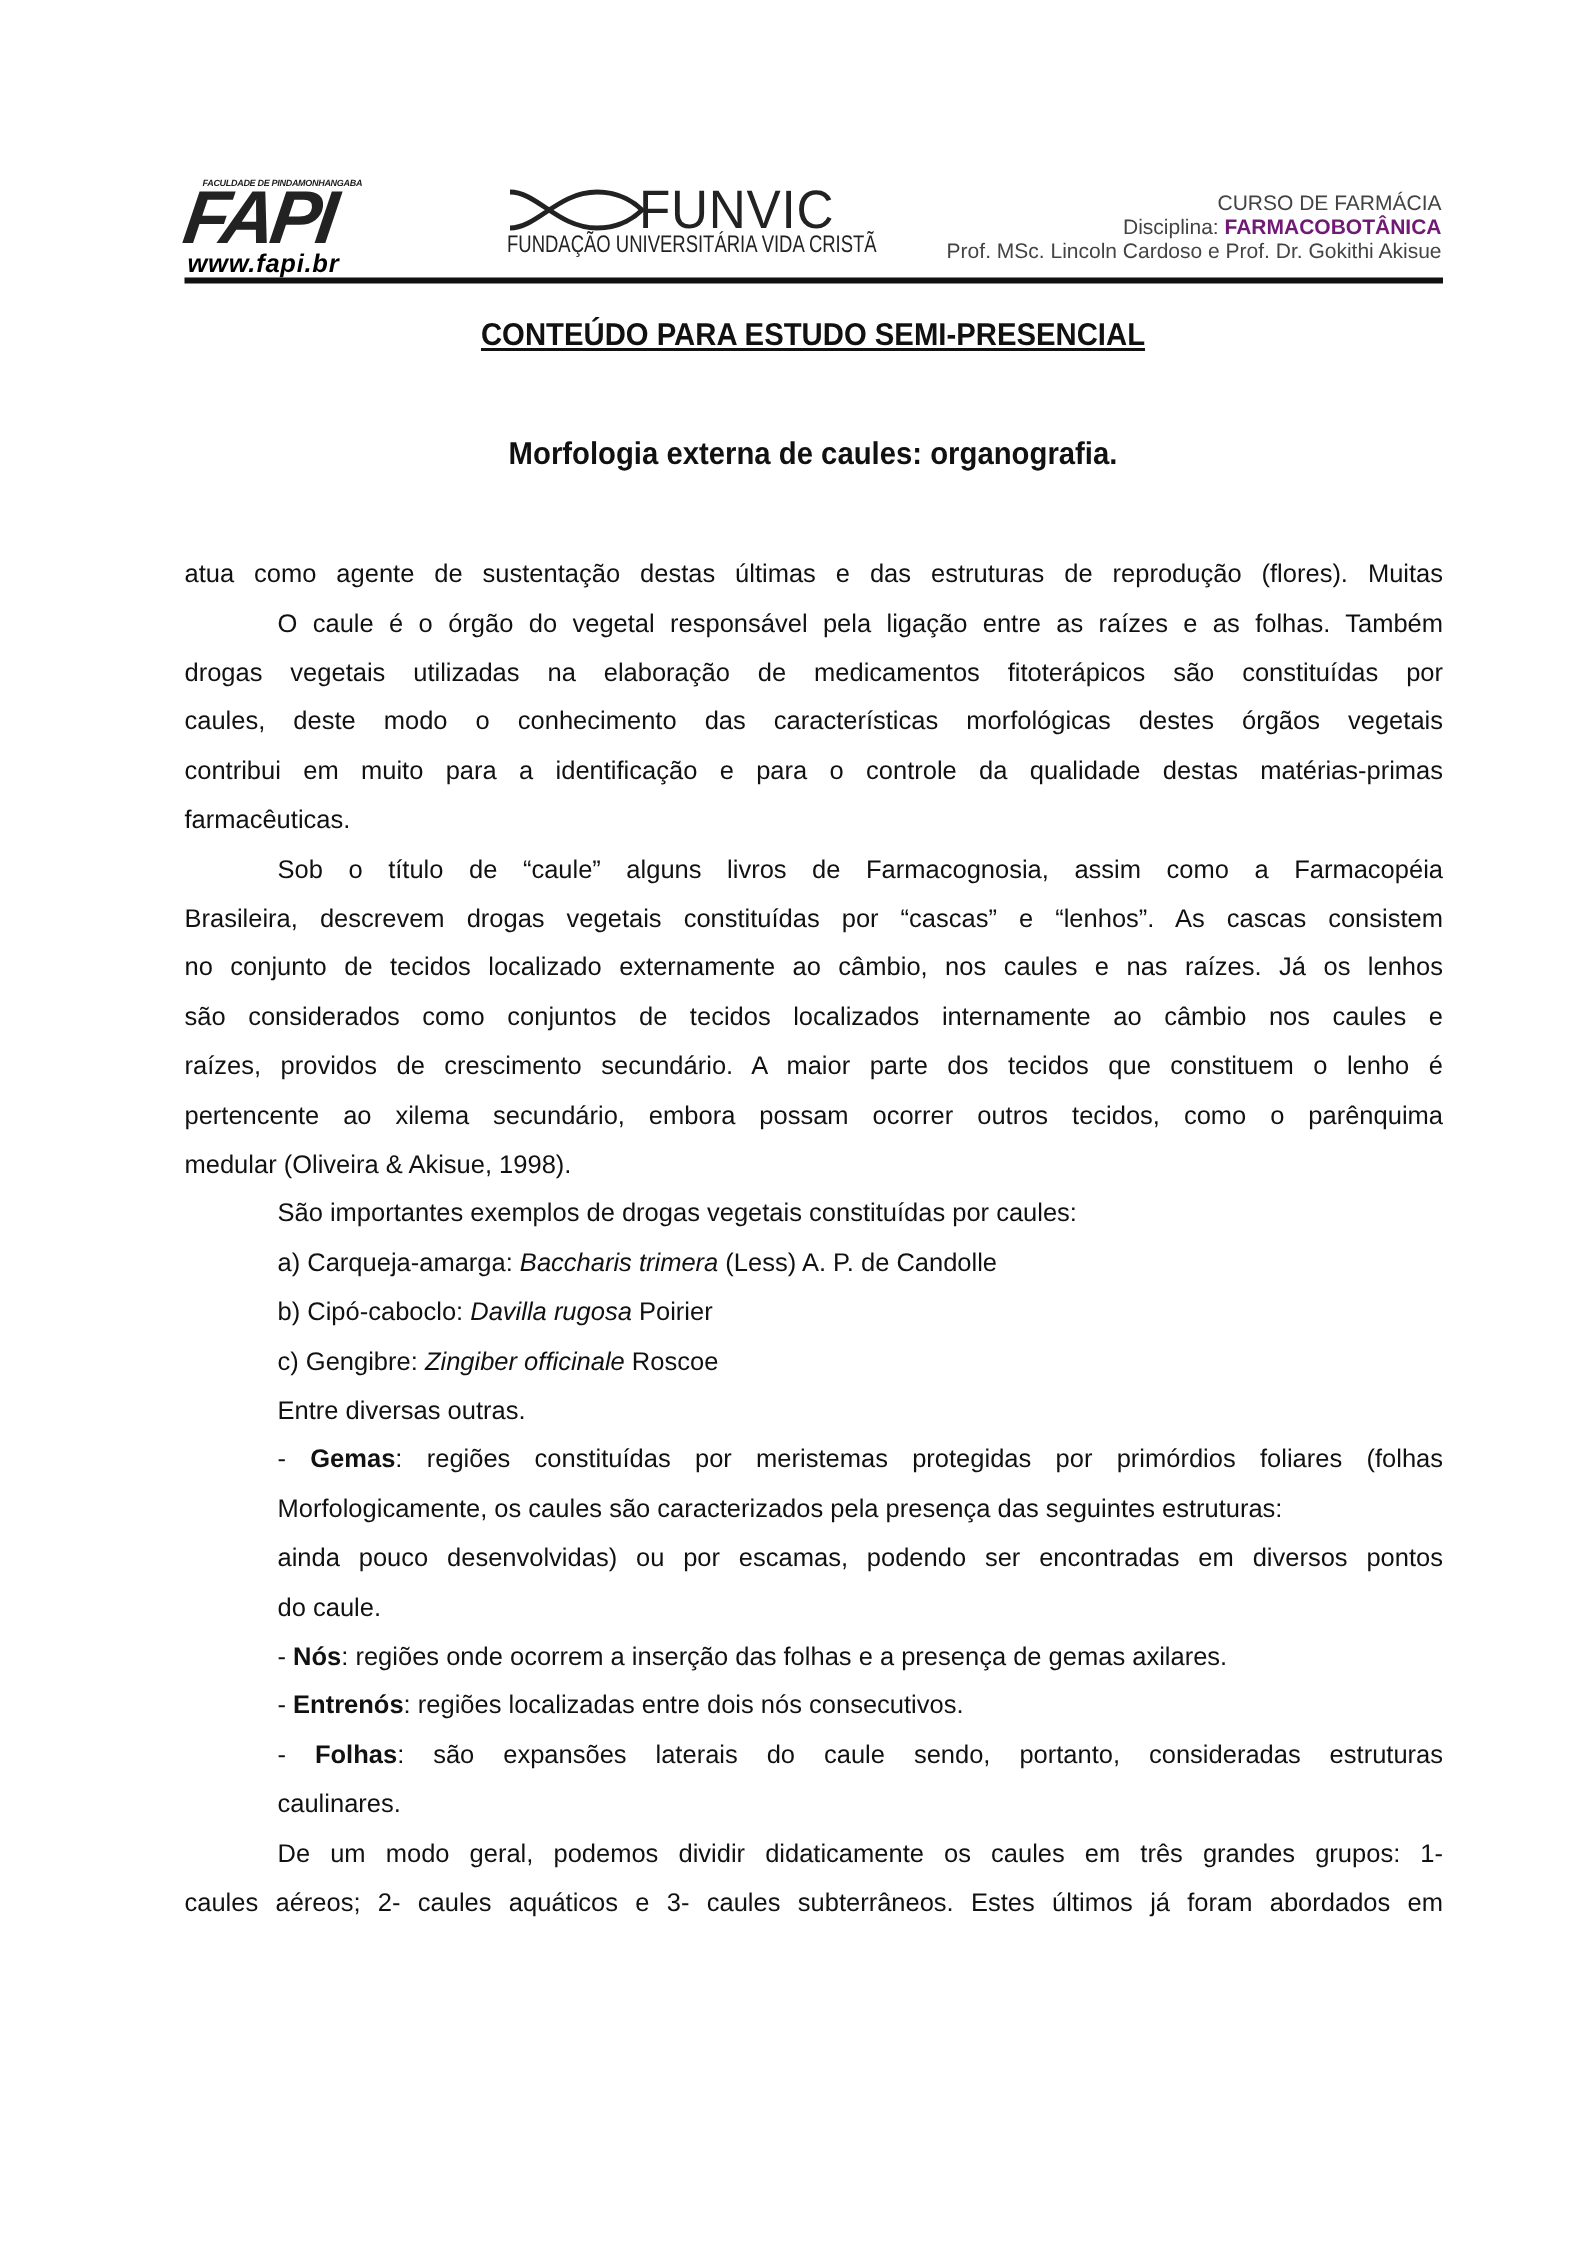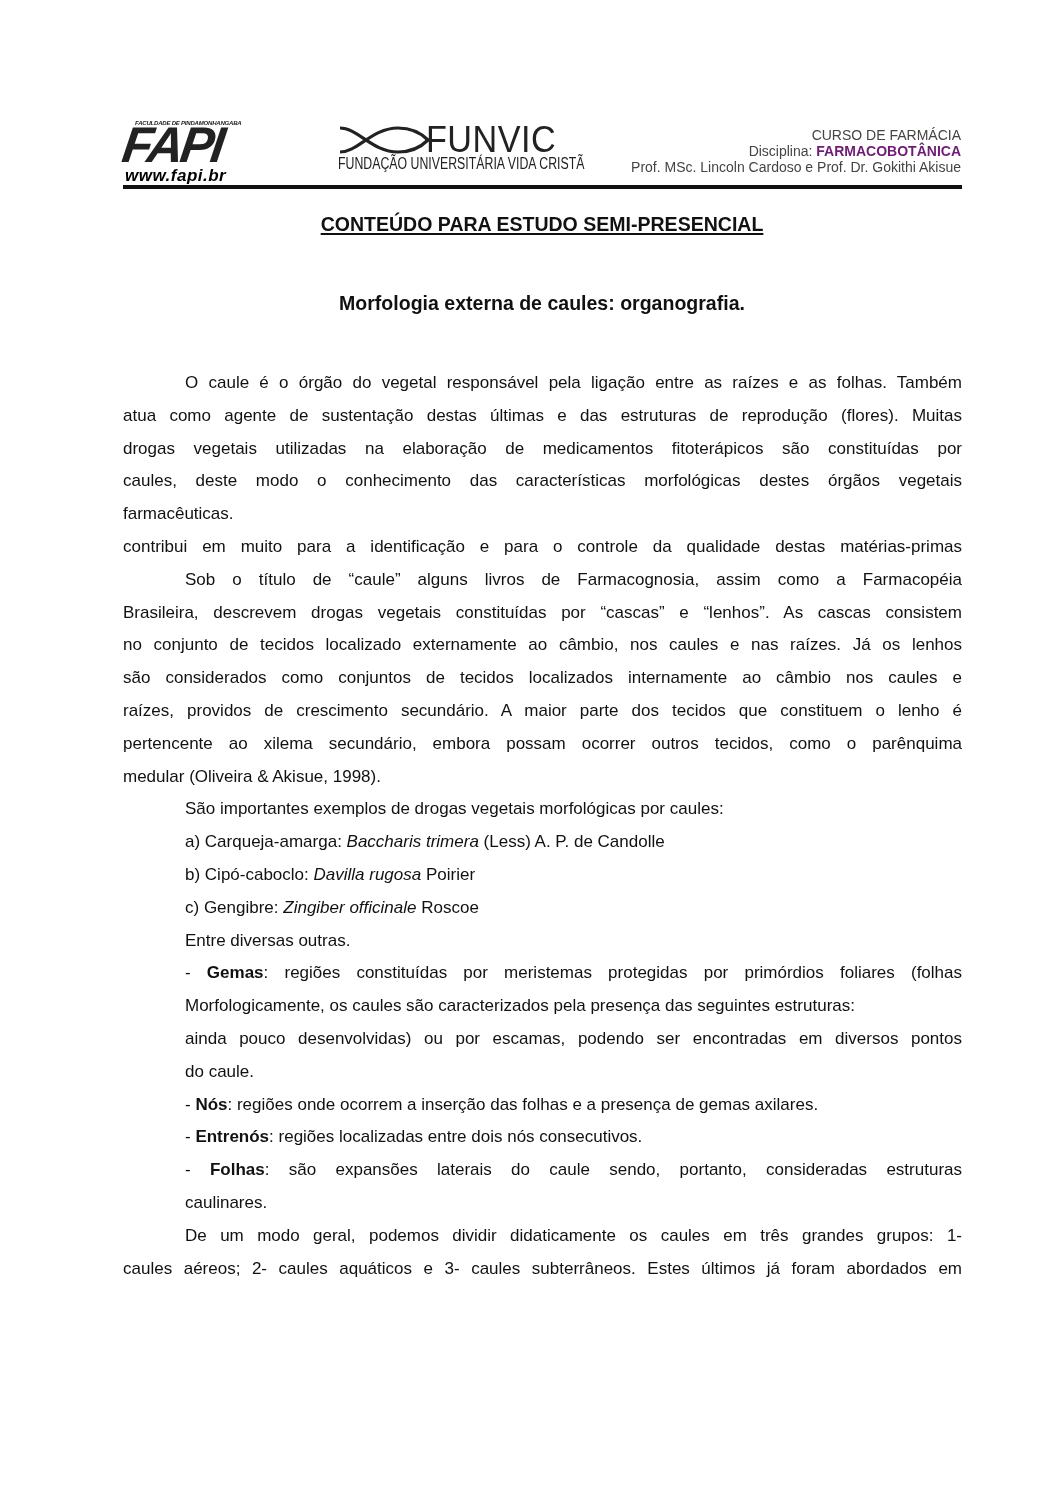--- a/index.html
+++ b/index.html
@@ -61,36 +61,36 @@
     <div>Prof. MSc. Lincoln Cardoso e Prof. Dr. Gokithi Akisue</div>
   </div>
 
   <div class="rule"></div>
 
   <div class="t1">CONTEÚDO PARA ESTUDO SEMI-PRESENCIAL</div>
   <div class="t2">Morfologia externa de caules: organografia.</div>
 
   <div class="body">
 
+    <div class="ln j">atua como agente de sustentação destas últimas e das estruturas de reprodução (flores). Muitas</div>
     <div class="ln j ind">O caule é o órgão do vegetal responsável pela ligação entre as raízes e as folhas. Também</div>
-    <div class="ln j">atua como agente de sustentação destas últimas e das estruturas de reprodução (flores). Muitas</div>
     <div class="ln j">drogas vegetais utilizadas na elaboração de medicamentos fitoterápicos são constituídas por</div>
     <div class="ln j">caules, deste modo o conhecimento das características morfológicas destes órgãos vegetais</div>
+    <div class="ln j">contribui em muito para a identificação e para o controle da qualidade destas matérias-primas</div>
     <div class="ln">farmacêuticas.</div>
-    <div class="ln j">contribui em muito para a identificação e para o controle da qualidade destas matérias-primas</div>
 
     <div class="ln j ind">Sob o título de “caule” alguns livros de Farmacognosia, assim como a Farmacopéia</div>
     <div class="ln j">Brasileira, descrevem drogas vegetais constituídas por “cascas” e “lenhos”. As cascas consistem</div>
     <div class="ln j">no conjunto de tecidos localizado externamente ao câmbio, nos caules e nas raízes. Já os lenhos</div>
     <div class="ln j">são considerados como conjuntos de tecidos localizados internamente ao câmbio nos caules e</div>
     <div class="ln j">raízes, providos de crescimento secundário. A maior parte dos tecidos que constituem o lenho é</div>
     <div class="ln j">pertencente ao xilema secundário, embora possam ocorrer outros tecidos, como o parênquima</div>
     <div class="ln">medular (Oliveira &amp; Akisue, 1998).</div>
 
-    <div class="ln ind">São importantes exemplos de drogas vegetais morfológicas por caules:</div>
+    <div class="ln ind">São importantes exemplos de drogas vegetais constituídas por caules:</div>
     <div class="ln ind"><span>a) Carqueja-amarga: </span><i>Baccharis trimera</i><span> (Less) A. P. de Candolle</span></div>
     <div class="ln ind"><span>b) Cipó-caboclo: </span><i>Davilla rugosa</i><span> Poirier</span></div>
     <div class="ln ind"><span>c) Gengibre: </span><i>Zingiber officinale</i><span> Roscoe</span></div>
     <div class="ln ind">Entre diversas outras.</div>
     <div class="ln j hang"><span>- </span><b>Gemas</b><span>: regiões constituídas por meristemas protegidas por primórdios foliares (folhas</span></div>
 
     <div class="ln ind">Morfologicamente, os caules são caracterizados pela presença das seguintes estruturas:</div>
     <div class="ln j hang">ainda pouco desenvolvidas) ou por escamas, podendo ser encontradas em diversos pontos</div>
     <div class="ln hang">do caule.</div>
 

